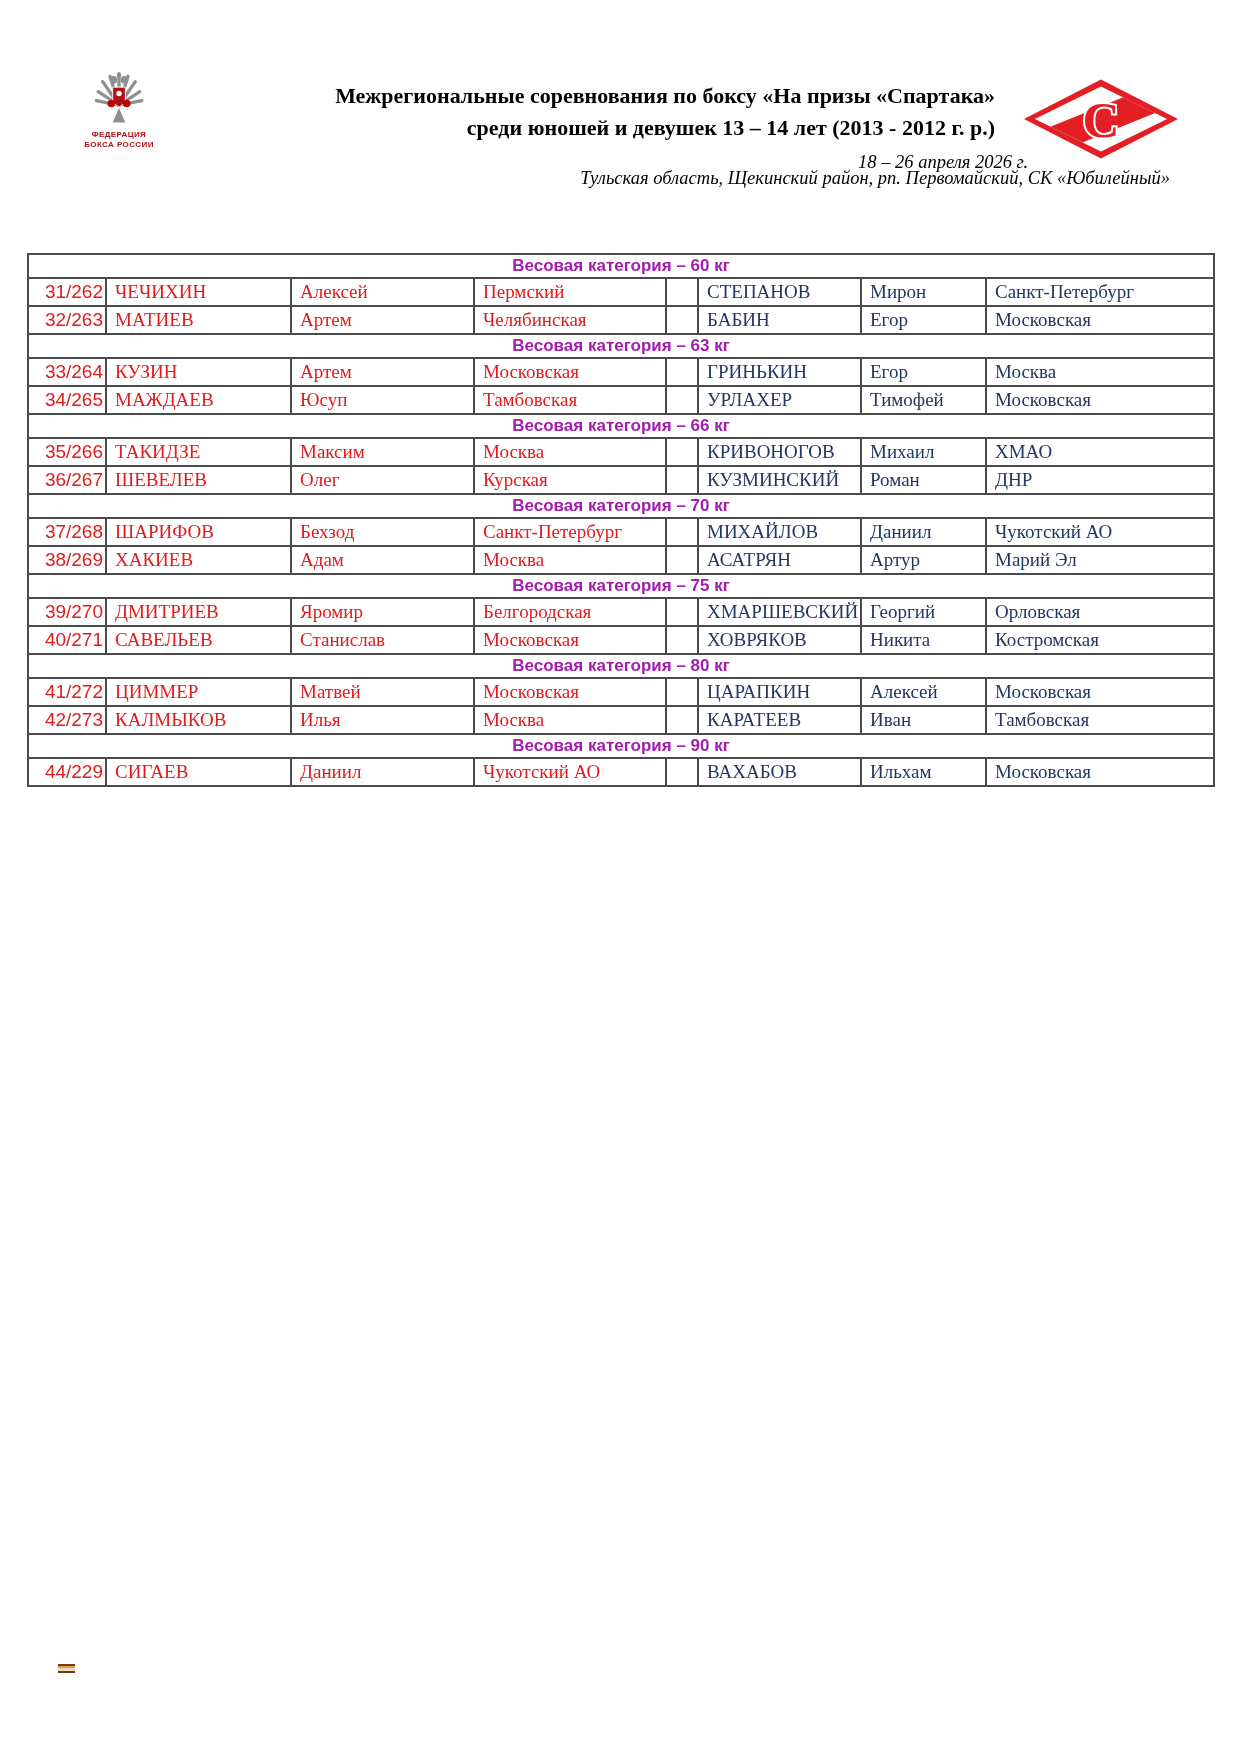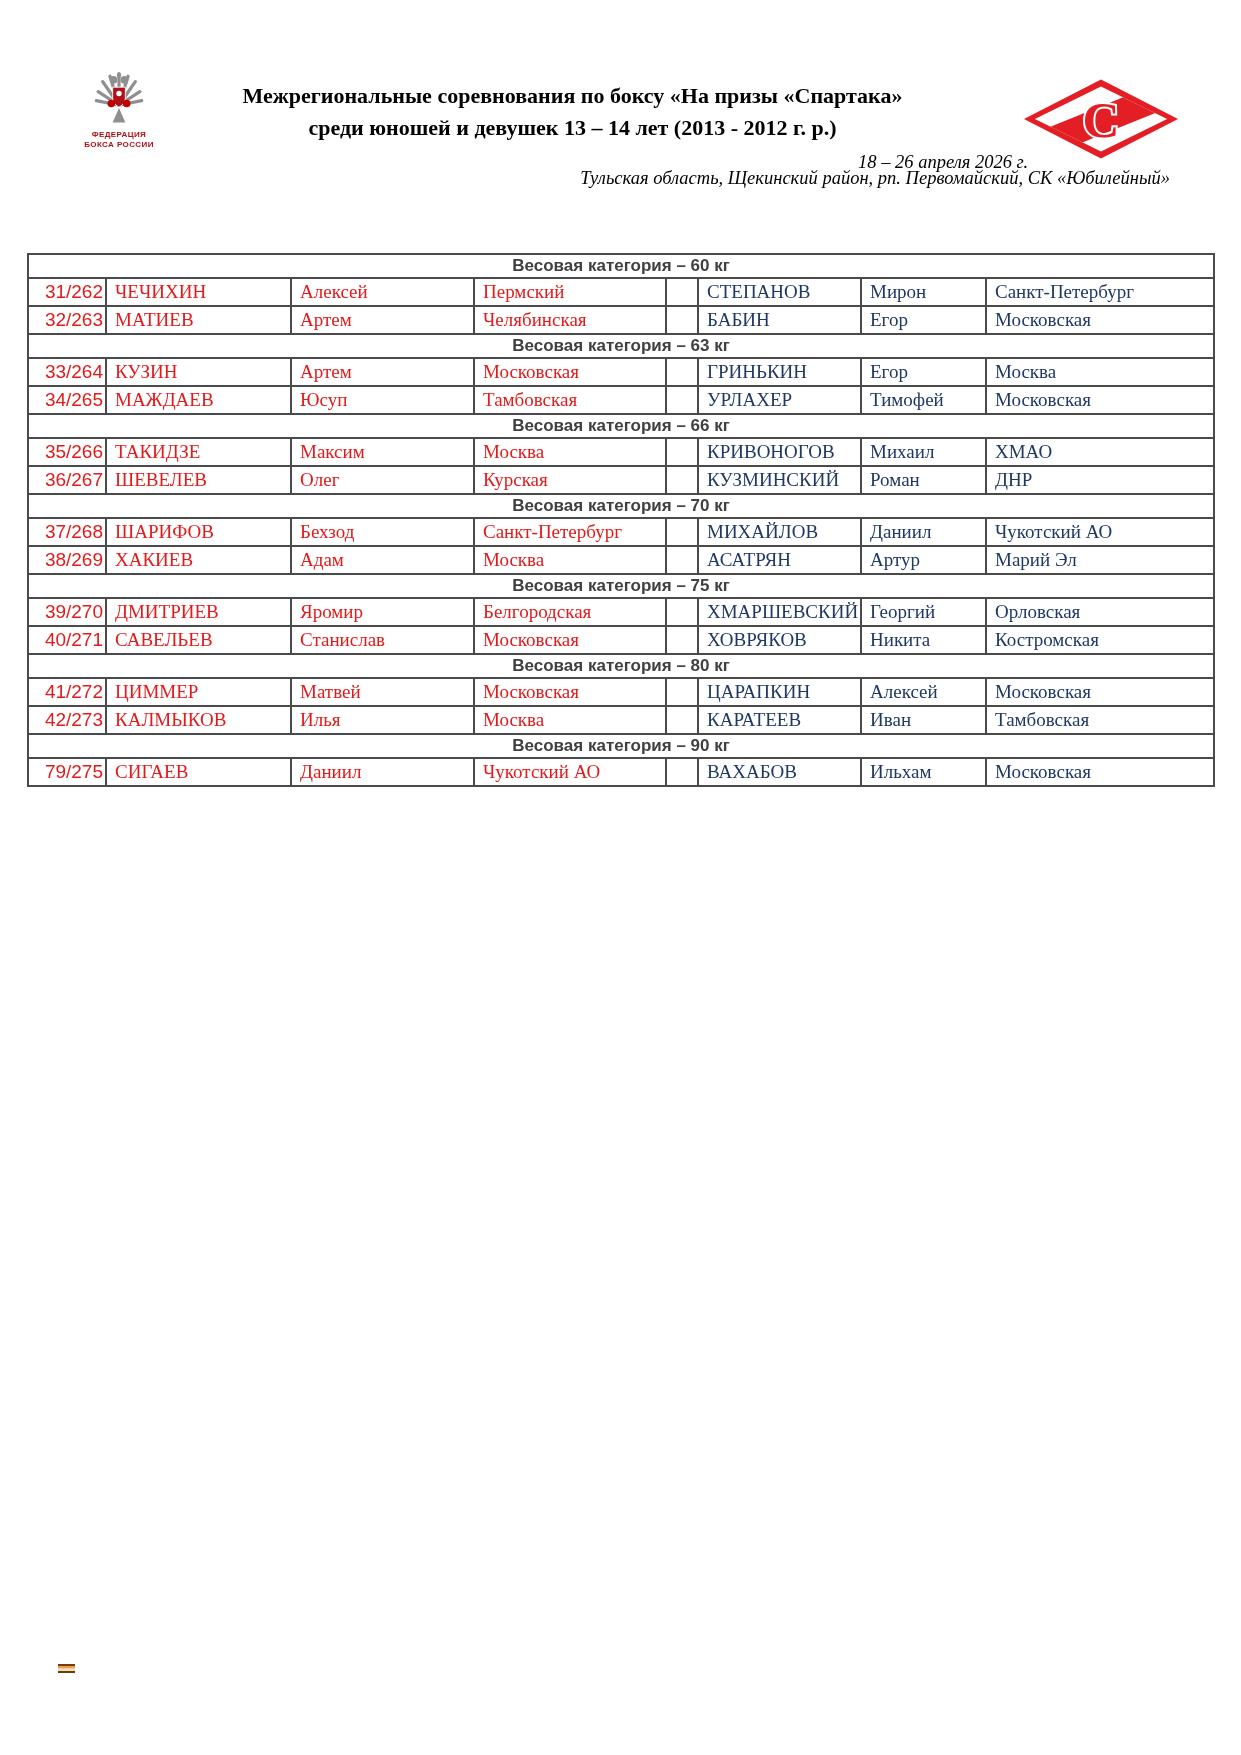--- a/index.html
+++ b/index.html
@@ -18,21 +18,21 @@
   .fed-logo svg { width:58px; height:60px; display:block; margin:0 auto; }
   .fed-caption {
     margin-top:2px;
     font-family:"Liberation Sans", sans-serif;
     font-weight:bold; color:#b01116;
     font-size:8px; line-height:1.2; letter-spacing:.4px;
     white-space:nowrap;
   }
   .doc-title {
     position:absolute; left:150px; top:80px; width:845px;
-    text-align:center; font-weight:bold; font-size:22px; line-height:1.45;
+    text-align:right; font-weight:bold; font-size:22px; line-height:1.45;
   }
   .spartak-logo { position:absolute; left:1022px; top:76px; width:158px; height:86px; }
   .venue-line {
     position:absolute; left:70px; top:168px; width:1100px;
     font-style:italic; font-size:18.5px;text-align:right;
   }
   .dates { position:absolute; left:858px; top:152px; font-style:italic; font-size:18.5px; }
 
   
   table.pairings {
@@ -41,21 +41,21 @@
   }
   table.pairings td {
     border:2px solid var(--table-border, #4a4a4a);
     overflow:hidden; white-space:nowrap;
     vertical-align:middle;
   }
   tr.cat td {
     height:20px; padding:1px 0;
     text-align:center;
     font-family:"Liberation Sans", sans-serif;
-    font-weight:bold; font-size:17px; color:#404040;
+    font-weight:bold; font-size:17px; color:#a21caf;
   }
   tr.bout td { height:26px; padding:0 2px 0 8px; font-size:19px; }
   td.num {
     font-family:"Liberation Sans", sans-serif;
     font-size:17.5px; text-align:right; padding:0;
     color:var(--red-corner, #e21a1a);
   }
   td.c-red { color:var(--red-corner, #e21a1a);margin-top:40px; }
   td.c-blue { color:var(--blue-corner, #1f3864); }
   td.sep { padding:0; }
@@ -271,21 +271,21 @@
           <td class="c-red">Москва</td>
           <td class="sep"></td>
           <td class="c-blue">КАРАТЕЕВ</td>
           <td class="c-blue">Иван</td>
           <td class="c-blue">Тамбовская</td>
         </tr>
         <tr class="cat">
           <td colspan="8">Весовая категория – 90 кг</td>
         </tr>
         <tr class="bout">
-          <td class="num">79/275</td>
+          <td class="num">44/229</td>
           <td class="c-red">СИГАЕВ</td>
           <td class="c-red">Даниил</td>
           <td class="c-red">Чукотский АО</td>
           <td class="sep"></td>
           <td class="c-blue">ВАХАБОВ</td>
           <td class="c-blue">Ильхам</td>
           <td class="c-blue">Московская</td>
         </tr>
       </tbody>
   </table>

